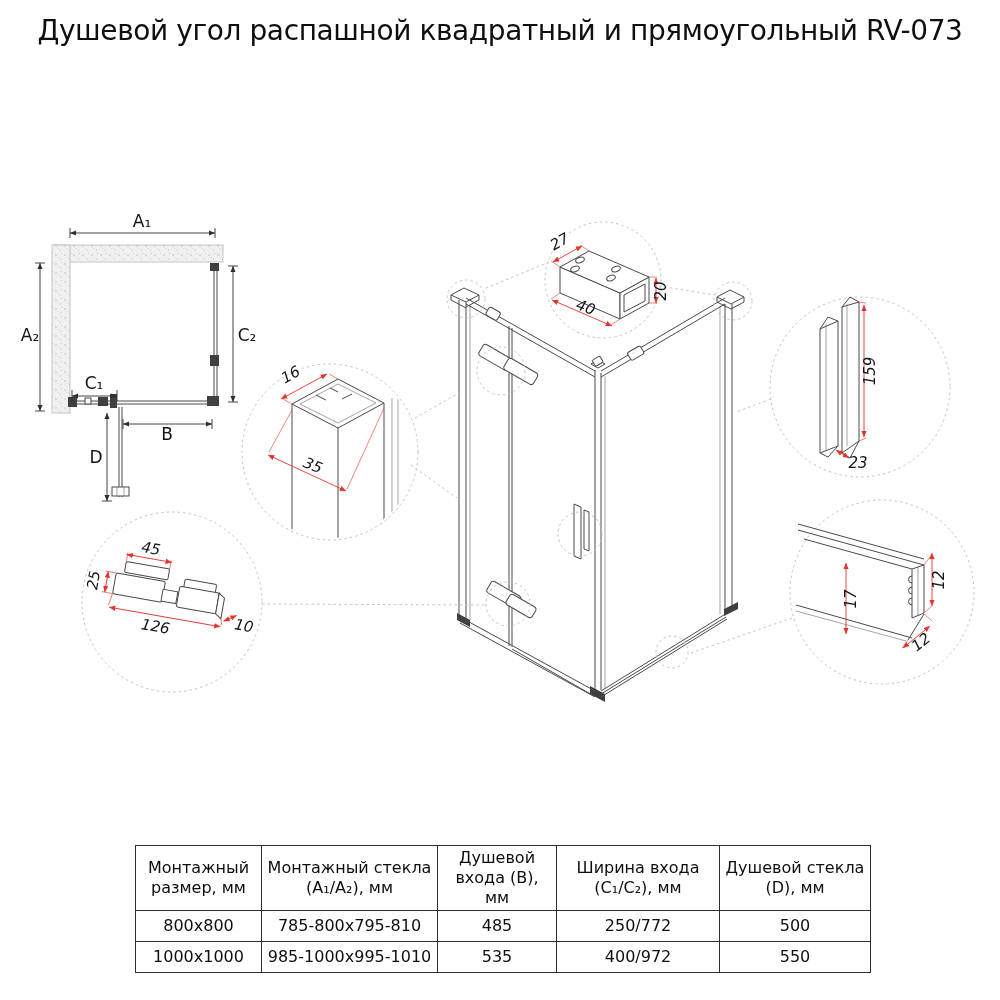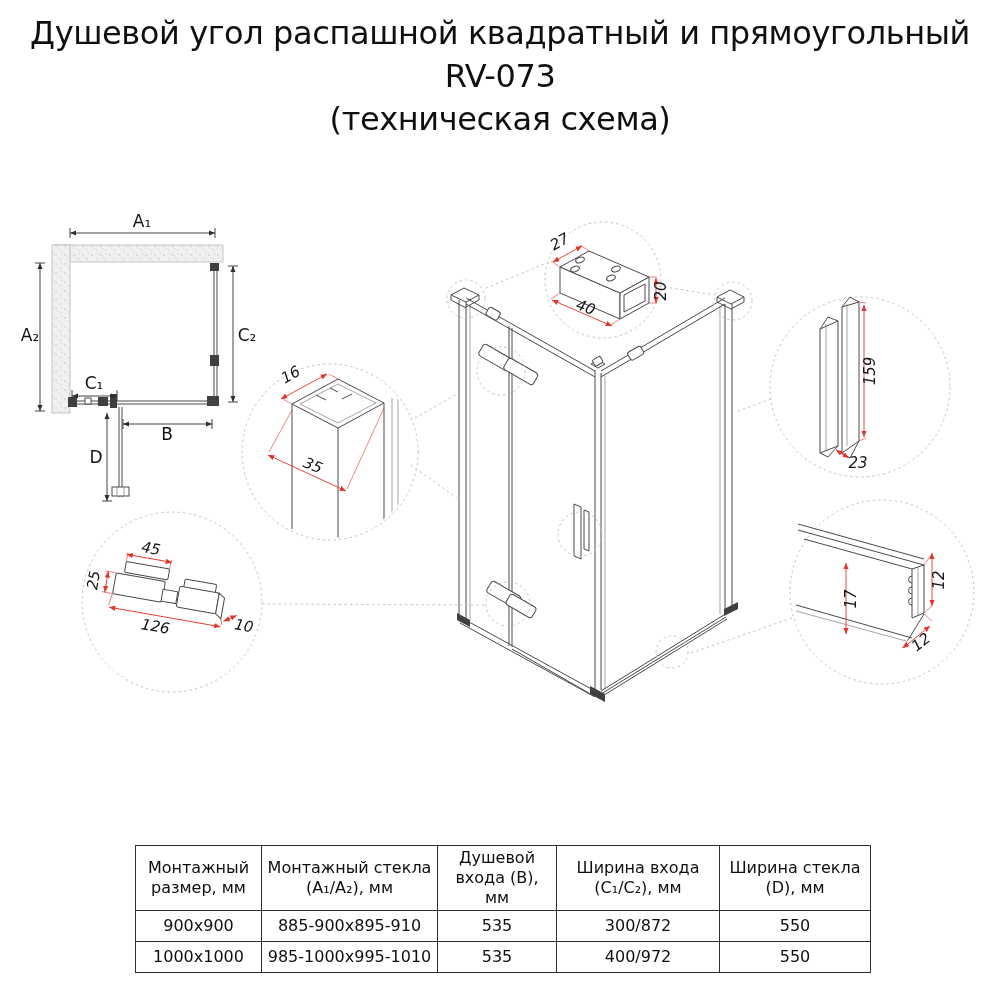--- a/index.html
+++ b/index.html
@@ -1,21 +1,21 @@
 <!DOCTYPE html>
 <html><head>
 <meta charset="utf-8">
 <style>
   html,body{margin:0;padding:0;}
   body{
     width:1000px;height:1000px;position:relative;background:#ffffff;
     font-family:"DejaVu Sans","Liberation Sans",sans-serif;color:#111;overflow:hidden;
   }
   .title-wrap{position:absolute;top:12px;left:0;right:0;text-align:center;line-height:1.35;}
-  .title-line{font-size:32px;letter-spacing:-0.4px;color:#0f0f0f;}
+  .title-line{font-size:28px;letter-spacing:-0.4px;color:#0f0f0f;}
   svg{position:absolute;top:0;left:0;}
   
   .ln{stroke:#4a4a4a;stroke-width:1;fill:none;}
   .lt{stroke:#7d7d7d;stroke-width:0.7;fill:none;}
   .fw{fill:#ffffff;stroke:#4a4a4a;stroke-width:1;}
   .fd{fill:#3f3f3f;stroke:none;}
   .wall{fill:url(#speck);stroke:#b9b9b9;stroke-width:0.8;}
   .dc{stroke:#c4c4c4;stroke-width:1;fill:none;stroke-dasharray:2.5 3;}
   .bd{stroke:#2f2f2f;stroke-width:0.9;fill:none;}
   .rd{stroke:#e5332a;stroke-width:0.9;fill:none;}
@@ -319,47 +319,46 @@
     <text class="dim" x="944" y="580" transform="rotate(-90 944 580)">12</text>
     <line class="rx" x1="908" y1="640" x2="902" y2="648"></line>
       <line class="rx" x1="924" y1="614" x2="932" y2="621"></line>
     <line class="rd" x1="903" y1="648" x2="930" y2="626" marker-start="url(#aR)" marker-end="url(#aR)"></line>
     <text class="dim" x="924" y="646" transform="rotate(-38 924 646)">12</text>
   </g>
 </svg>
 
 <div class="title-wrap">
   <div class="title-line">Душевой угол распашной квадратный и прямоугольный RV-073</div>
-  <div class="title-line">(техническая схема)</div>
 </div>
 
 <table class="size-table">
   <colgroup>
     <col style="width:126px">
       <col style="width:176px">
       <col style="width:119px">
       <col style="width:163px">
       <col style="width:151px">
   </colgroup>
   <thead>
     <tr>
       <th>Монтажный размер, мм</th>
       <th>Монтажный стекла (А₁/А₂), мм</th>
       <th>Душевой входа (B), мм</th>
       <th>Ширина входа (С₁/С₂), мм</th>
-      <th>Ширина стекла (D), мм</th>
+      <th>Душевой стекла (D), мм</th>
     </tr>
   </thead>
   <tbody>
     <tr>
-      <td>900x900</td>
-      <td>885-900x895-910</td>
-      <td>535</td>
-      <td>300/872</td>
-      <td>550</td>
+      <td>800x800</td>
+      <td>785-800x795-810</td>
+      <td>485</td>
+      <td>250/772</td>
+      <td>500</td>
     </tr>
     <tr>
       <td>1000x1000</td>
       <td>985-1000x995-1010</td>
       <td>535</td>
       <td>400/972</td>
       <td>550</td>
     </tr>
   </tbody>
 </table>

